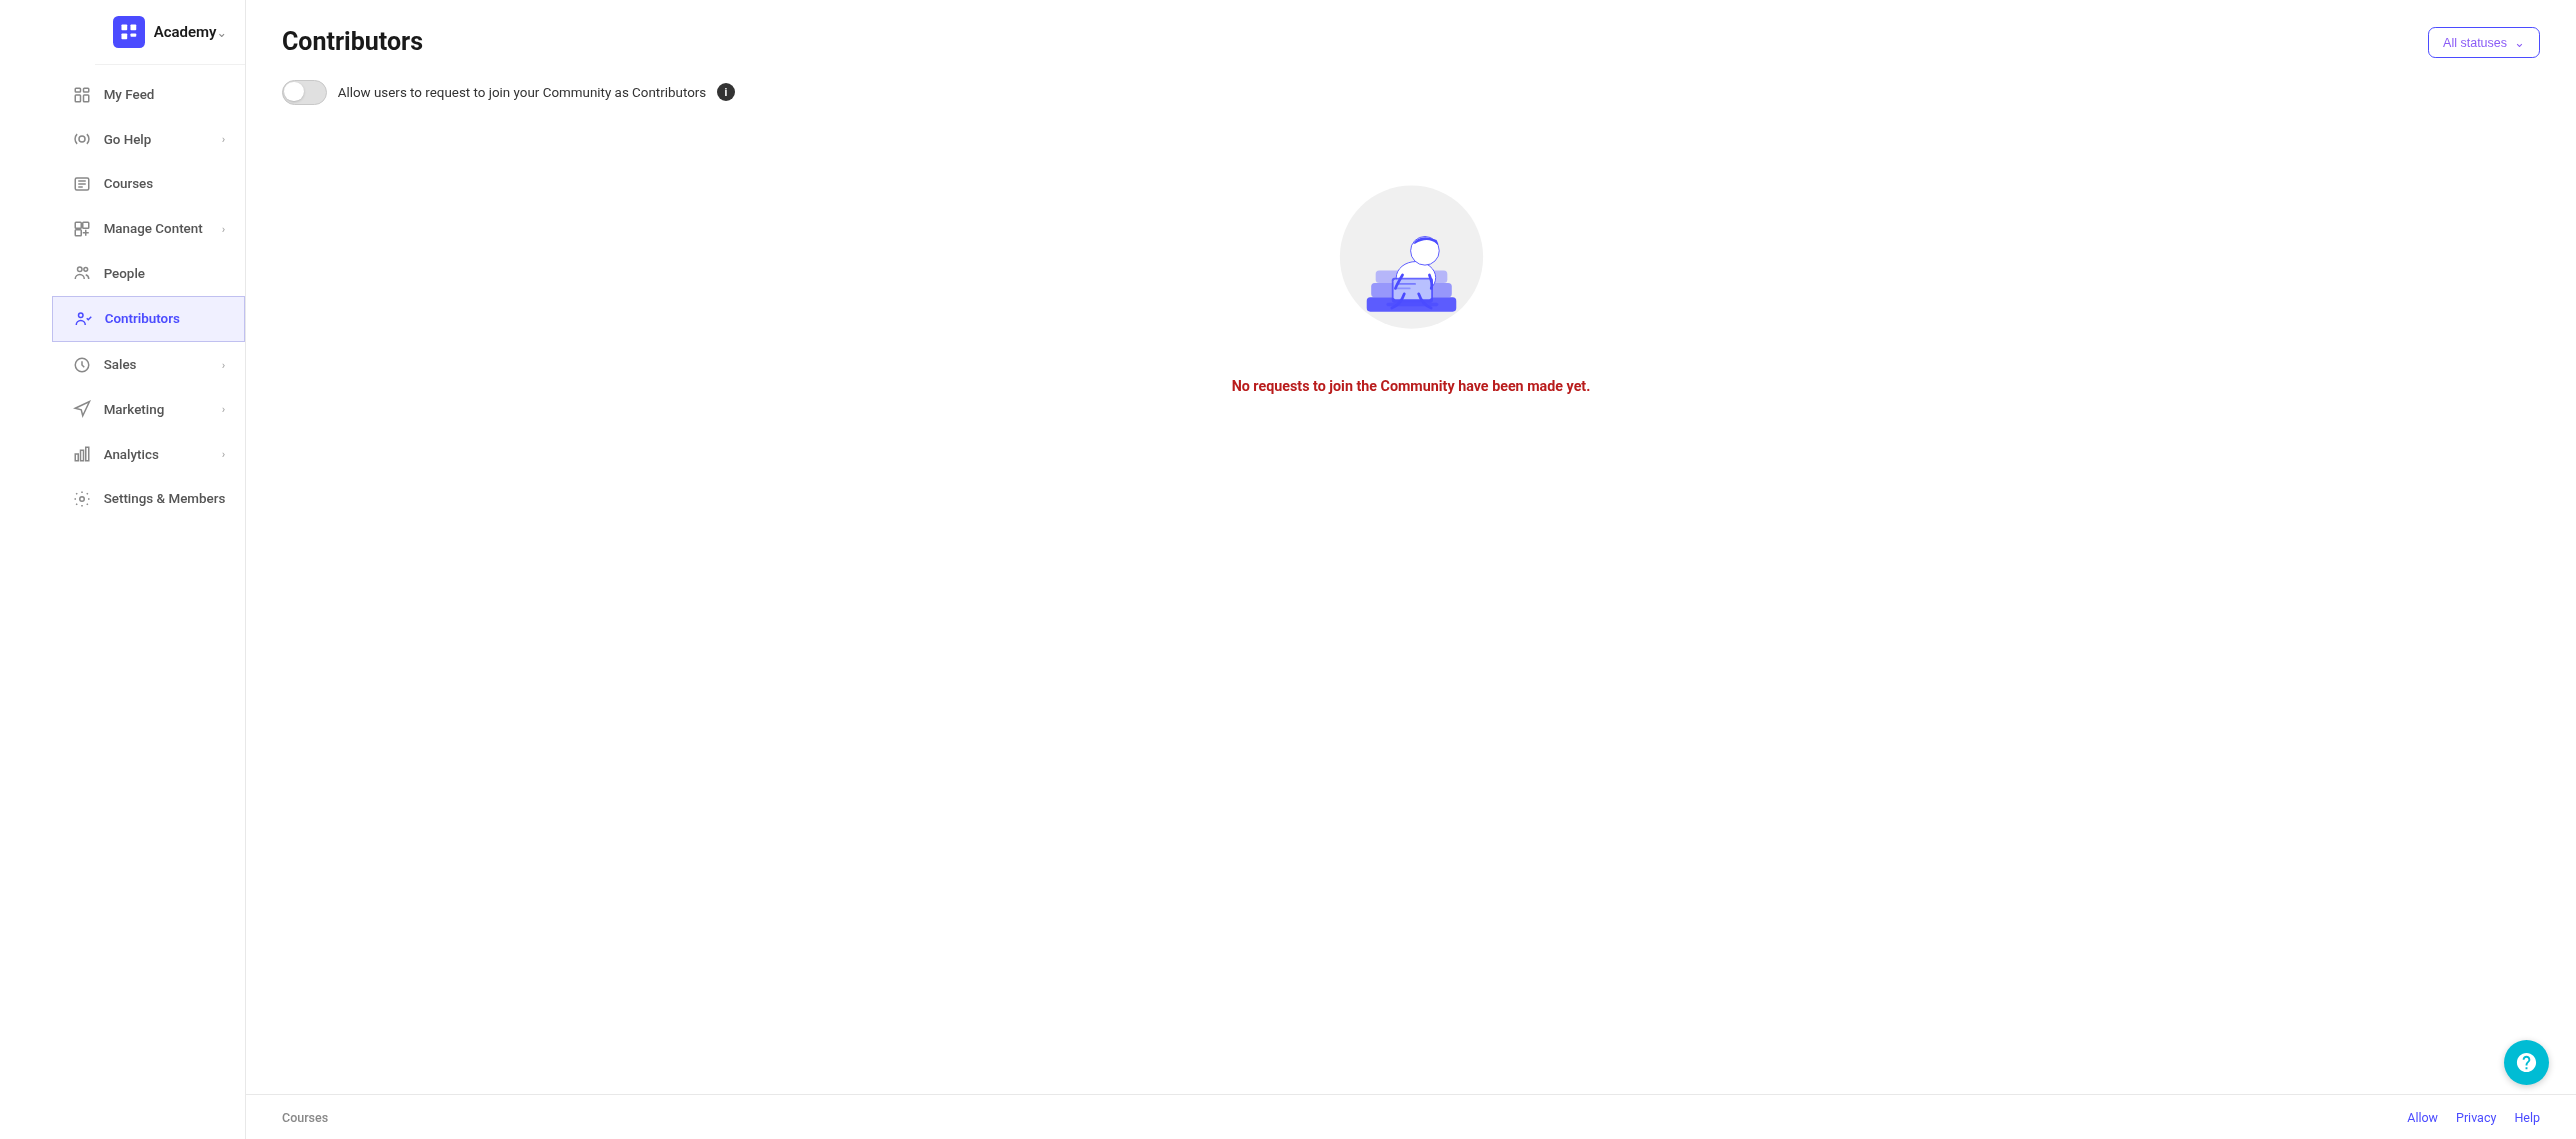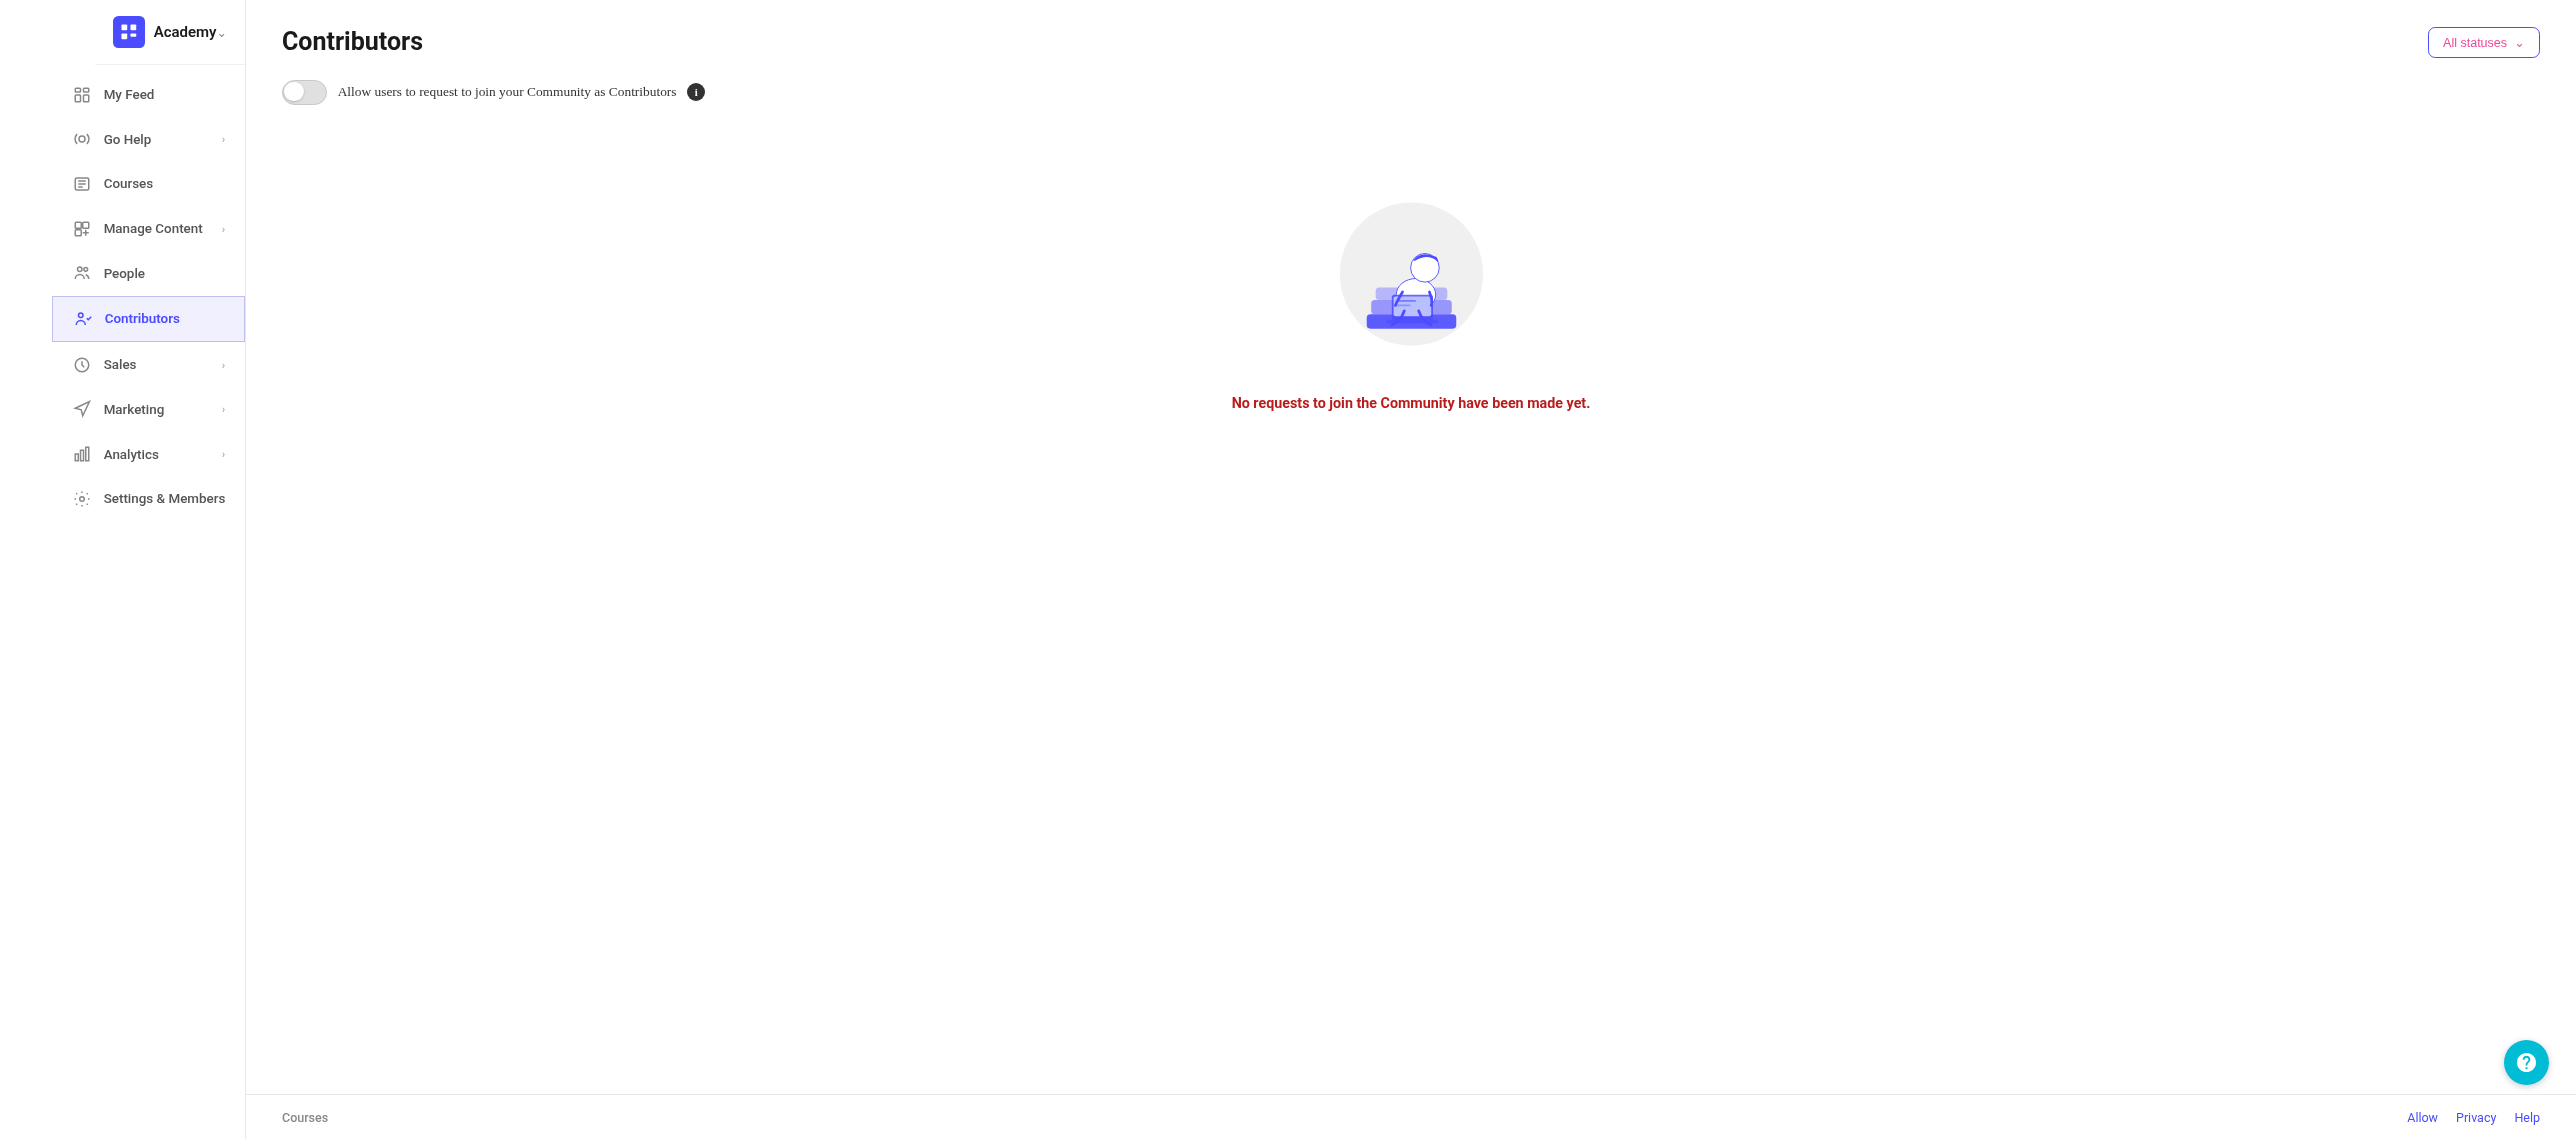--- a/index.html
+++ b/index.html
@@ -135,32 +135,31 @@
     }
 
     .status-dropdown {
       display: flex;
       align-items: center;
       gap: 7.2px;
       border: 1.8px solid #4B4BFF;
       border-radius: 7.2px;
       padding: 7.2px 14.3px;
       cursor: pointer;
-      color: #ec4899;
+      color: #8b5cf6;
       font-size: 12.5px;
       font-weight: 500;
       background: #fff;
     }
 
     .toggle-row {
       display: flex;
       align-items: center;
       gap: 10.7px;
-      margin-bottom: 48px;
-      font-family: Liberation Serif, serif;
+      margin-bottom: 31px;
     }
 
     
     .toggle-switch {
       width: 45px;
       height: 25px;
       background: #e0e0e0;
       border-radius: 12.5px;
       position: relative;
       cursor: pointer;

